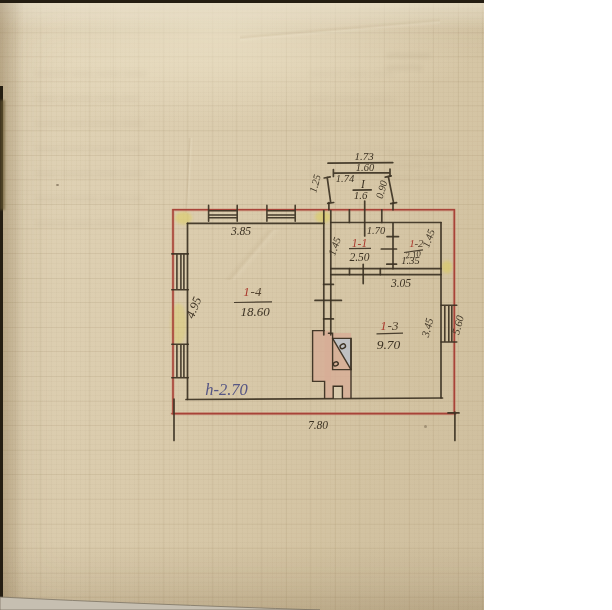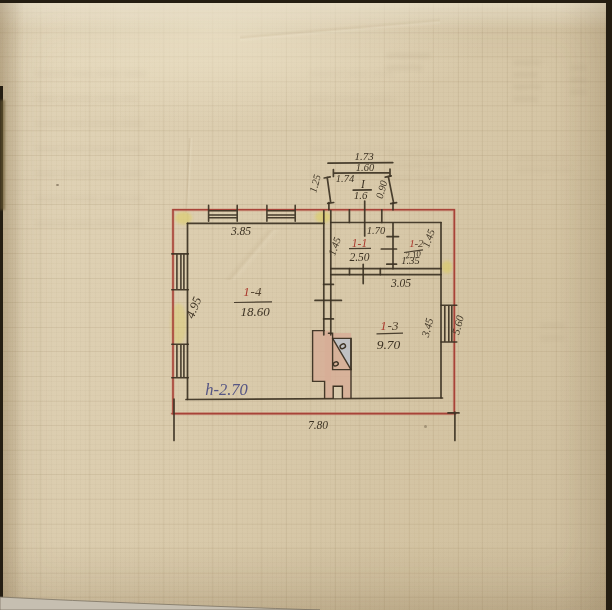--- a/index.html
+++ b/index.html
@@ -1,16 +1,16 @@
 <!DOCTYPE html>
 <html><head>
 <meta charset="utf-8">
 <style>
   html,body{margin:0;padding:0;}
-  #page{position:relative;width:612px;height:610px;overflow:hidden;
+  #page{position:relative;width:484px;height:610px;overflow:hidden;
     background-color:#d8c9aa;
     background-image:
       repeating-linear-gradient(90deg, rgba(150,128,92,0.13) 0 1px, rgba(0,0,0,0) 1px 24.6px),
       repeating-linear-gradient(0deg, rgba(150,128,92,0.12) 0 1px, rgba(0,0,0,0) 1px 24.6px),
       repeating-linear-gradient(90deg, rgba(165,145,110,0.06) 0 1px, rgba(0,0,0,0) 1px 4.9px),
       repeating-linear-gradient(0deg, rgba(165,145,110,0.06) 0 1px, rgba(0,0,0,0) 1px 4.9px),
       linear-gradient(115deg, #e2d5b9 0%, #dacbac 45%, #d3c3a2 75%, #cebe9e 100%);
     background-position:14.8px 0,0 13px,2px 0,0 2px,0 0;
     font-family:"Liberation Serif", serif;
   }

